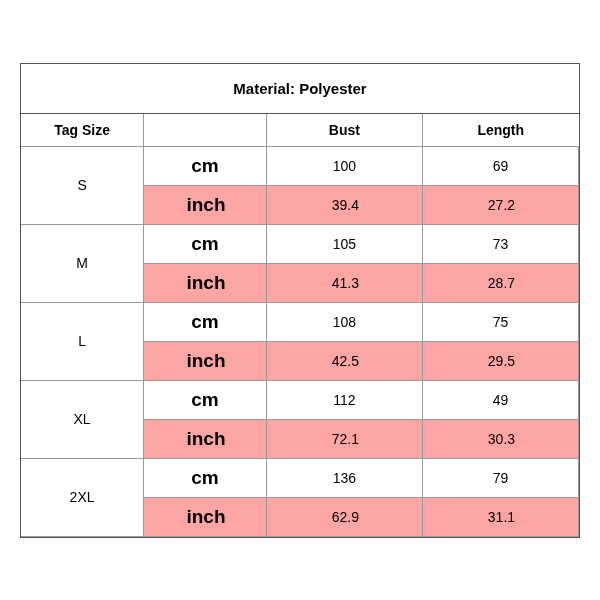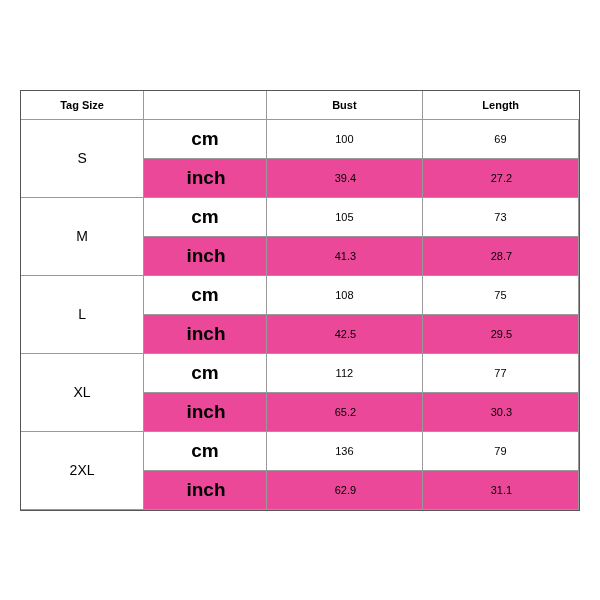--- a/index.html
+++ b/index.html
@@ -34,21 +34,21 @@
 
     table {
       width: 100%;
       border-collapse: collapse;
     }
 
     table td, table th {
       border: 1px solid #999;
       text-align: center;
       padding: 8px 6px;
-      font-size: 11px;
+      font-size: 14px;
     }
 
     .header-row th {
       font-weight: bold;
       background: #ffffff;
       border-top: none;
     }
 
     .th-tag {
       width: 22%;
@@ -66,36 +66,37 @@
       font-weight: normal;
       font-size: 14px;
     }
 
     .unit-cell {
       font-weight: bold;
       font-size: 19px;
     }
 
     .shaded {
-      background-color: #ec4899;
+      background-color: #fca5a5;
       padding-left: 8px;
     }
 
     .plain {
       background-color: #ffffff;
     }
 
     .size-rowspan {
       border-left: none;
     }
   </style>
 </head>
 <body>
 
 <div class="outer-wrapper">
+  <div class="title-row">Material: Polyester</div>
   <table>
     <thead>
       <tr class="header-row">
         <th class="th-tag">Tag Size</th>
         <th></th>
         <th class="th-bust">Bust</th>
         <th class="th-length">Length</th>
       </tr>
     </thead>
     <tbody id="table-body">
@@ -129,25 +130,25 @@
         </tr>
         <tr>
           <td class="unit-cell shaded">inch</td>
           <td class="shaded">42.5</td>
           <td class="shaded">29.5</td>
         </tr>
         <tr>
           <td rowspan="2" class="size-cell size-rowspan">XL</td>
           <td class="unit-cell plain">cm</td>
           <td class="plain">112</td>
-          <td class="plain">77</td>
+          <td class="plain">49</td>
         </tr>
         <tr>
           <td class="unit-cell shaded">inch</td>
-          <td class="shaded">65.2</td>
+          <td class="shaded">72.1</td>
           <td class="shaded">30.3</td>
         </tr>
         <tr>
           <td rowspan="2" class="size-cell size-rowspan">2XL</td>
           <td class="unit-cell plain">cm</td>
           <td class="plain">136</td>
           <td class="plain">79</td>
         </tr>
         <tr>
           <td class="unit-cell shaded">inch</td>

